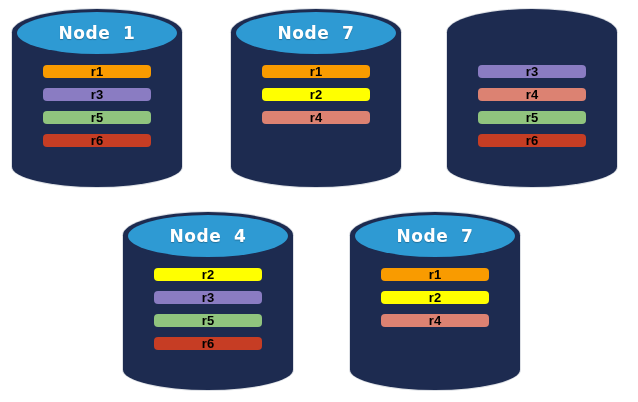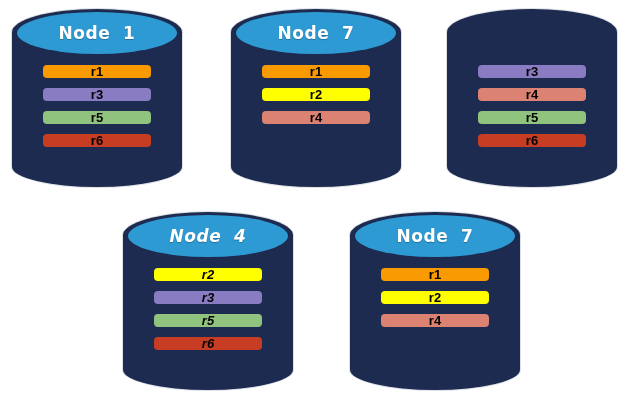--- a/index.html
+++ b/index.html
@@ -66,21 +66,21 @@
     justify-content: center;
     font-family: "Liberation Sans", sans-serif;
     font-weight: bold;
     font-size: 13px;
     line-height: 13px;
     color: #000000;
   }
   .pos-n1 { left: 12px;  top: 9px; }
   .pos-n2 { left: 231px; top: 9px; }
   .pos-n3 { left: 447px; top: 9px; }
-  .pos-n4 { left: 123px; top: 212px; font-style: italic; }
+  .pos-n4 { left: 123px; top: 212px; }
   .pos-n5 { left: 350px; top: 212px; }
 </style>
 </head>
 <body>
 
 <div class="canvas">
 
   <div class="cyl pos-n1">
     <div class="cyl-body"></div>
     <div class="cyl-top">

